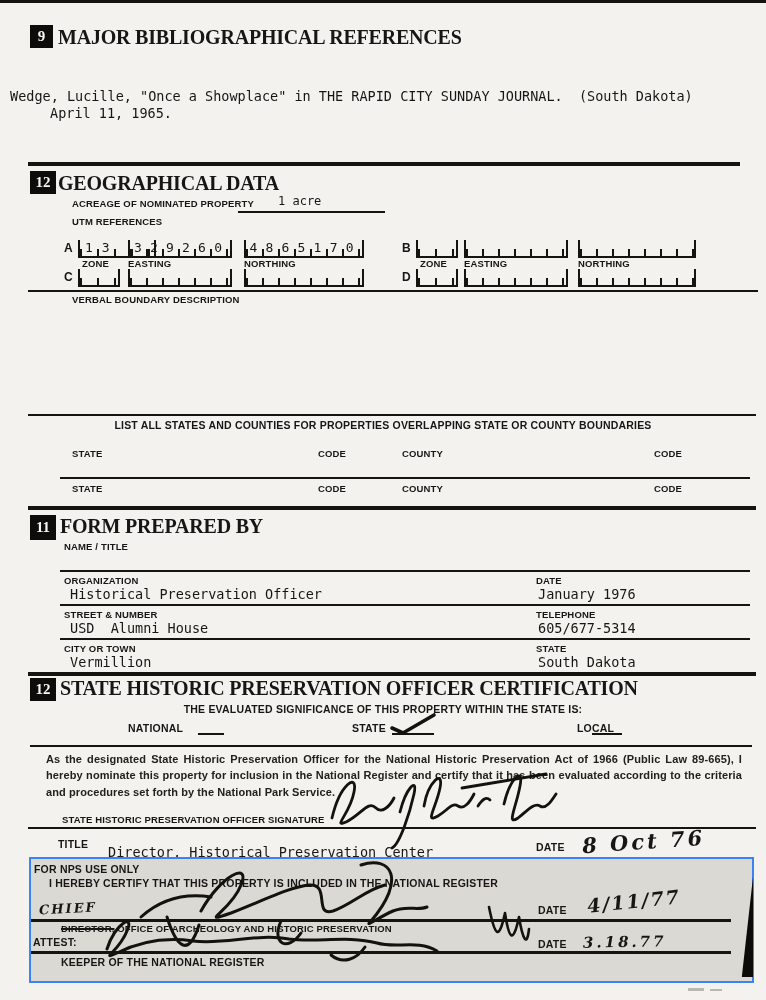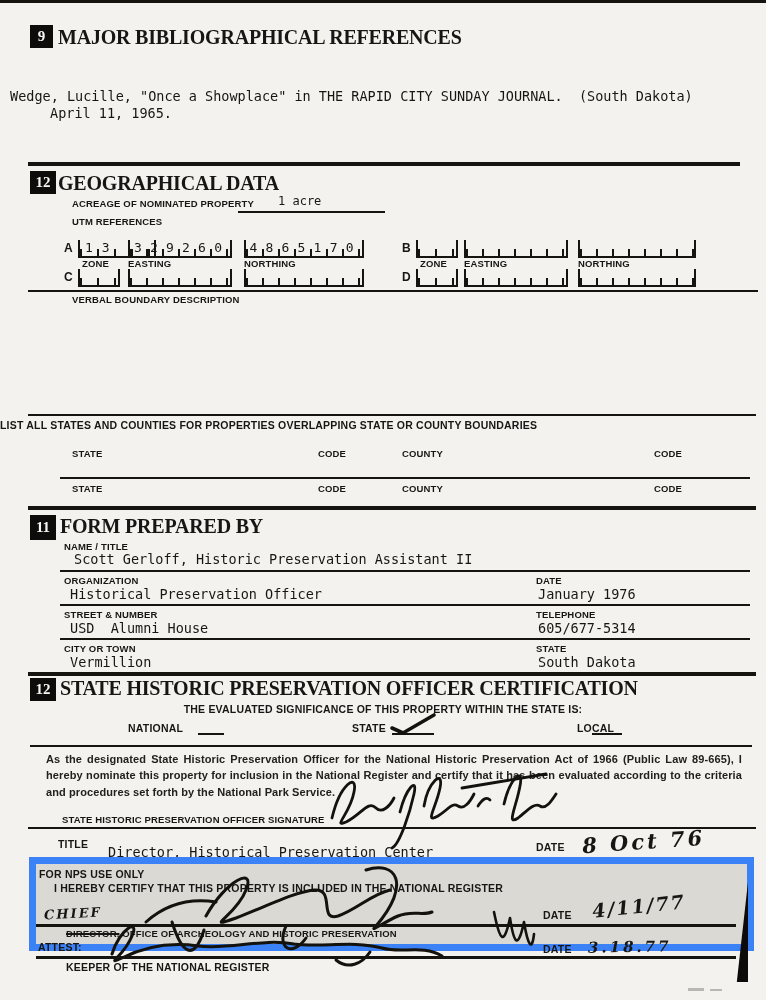--- a/index.html
+++ b/index.html
@@ -14,21 +14,21 @@
   .lbl-md{position:absolute;font-weight:bold;font-size:10.5px;letter-spacing:.2px;white-space:nowrap;}
   .mono{position:absolute;font-family:"DejaVu Sans Mono",monospace;font-size:13.5px;white-space:pre;}
   .hand{position:absolute;font-family:"DejaVu Serif",serif;font-style:italic;font-weight:bold;white-space:nowrap;}
   .comb{position:absolute;border:2px solid #16140f;border-top:none;height:16px;}
   .ticks{position:absolute;left:0;right:0;bottom:0;height:45%;}
   .digits{position:absolute;left:0;top:0;font-family:"DejaVu Sans Mono",monospace;font-size:13px;white-space:pre;}
   .utm-letter{position:absolute;font-weight:bold;font-size:12px;}
   .para{position:absolute;font-size:11px;font-weight:bold;color:#23211d;line-height:16.4px;text-align:justify;letter-spacing:.1px;}
   .strike{text-decoration:line-through;text-decoration-thickness:2px;}
   .sig{position:absolute;}
-  .nps-box{position:absolute;left:29px;top:857px;width:725px;height:94px;background:#dbd9d4;border:7px solid #3b82f6;box-sizing:border-box;}
+  .nps-box{position:absolute;left:29px;top:857px;width:725px;height:126px;background:#dbd9d4;border:2px solid #3b82f6;box-sizing:border-box;}
   .artifact{position:absolute;background:#b9b7b1;}
 </style>
 </head>
 <body>
 
 <div class="page">
 
   <div class="rule" style="left:0;top:0;width:766px;height:3px;"></div>
 
   <div class="numbox" style="left:30px;top:25px;width:23px;height:23px;">
@@ -100,39 +100,38 @@
     <div class="ticks" style="background:repeating-linear-gradient(90deg,#16140f 0 2px,transparent 2px 16px);"></div>
   </div>
   <div class="comb" style="left:578px;top:269px;width:114px;">
     <div class="ticks" style="background:repeating-linear-gradient(90deg,#16140f 0 2px,transparent 2px 16px);"></div>
   </div>
 
   <div class="rule" style="left:28px;top:290px;width:730px;height:2px;"></div>
   <div class="lbl" style="left:72px;top:294px;">VERBAL BOUNDARY DESCRIPTION</div>
 
   <div class="rule" style="left:28px;top:414px;width:728px;height:2px;"></div>
-  <div class="lbl-md" style="left:0;top:419px;width:766px;text-align:left;">LIST ALL STATES AND COUNTIES FOR PROPERTIES OVERLAPPING STATE OR COUNTY BOUNDARIES</div>
+  <div class="lbl-md" style="left:0;top:419px;width:766px;text-align:center;">LIST ALL STATES AND COUNTIES FOR PROPERTIES OVERLAPPING STATE OR COUNTY BOUNDARIES</div>
   <div class="lbl" style="left:72px;top:448px;">STATE</div>
   <div class="lbl" style="left:318px;top:448px;">CODE</div>
   <div class="lbl" style="left:402px;top:448px;">COUNTY</div>
   <div class="lbl" style="left:654px;top:448px;">CODE</div>
   <div class="rule" style="left:60px;top:477px;width:690px;height:2px;"></div>
   <div class="lbl" style="left:72px;top:483px;">STATE</div>
   <div class="lbl" style="left:318px;top:483px;">CODE</div>
   <div class="lbl" style="left:402px;top:483px;">COUNTY</div>
   <div class="lbl" style="left:654px;top:483px;">CODE</div>
 
   <div class="rule" style="left:28px;top:506px;width:728px;height:4px;"></div>
   <div class="numbox" style="left:30px;top:515px;width:26px;height:25px;">
     <span>11</span>
   </div>
   <div class="sec-title" style="left:60px;top:515px;">FORM PREPARED BY</div>
 
   <div class="lbl" style="left:64px;top:541px;">NAME / TITLE</div>
-  <div class="mono" style="left:74px;top:551px;">Scott Gerloff, Historic Preservation Assistant II</div>
   <div class="rule" style="left:60px;top:570px;width:690px;height:2px;"></div>
 
   <div class="lbl" style="left:64px;top:575px;">ORGANIZATION</div>
   <div class="mono" style="left:70px;top:586px;">Historical Preservation Officer</div>
   <div class="lbl" style="left:536px;top:575px;">DATE</div>
   <div class="mono" style="left:538px;top:586px;">January 1976</div>
   <div class="rule" style="left:60px;top:604px;width:690px;height:2px;"></div>
 
   <div class="lbl" style="left:64px;top:609px;">STREET &amp; NUMBER</div>
   <div class="mono" style="left:70px;top:620px;">USD  Alumni House</div>

